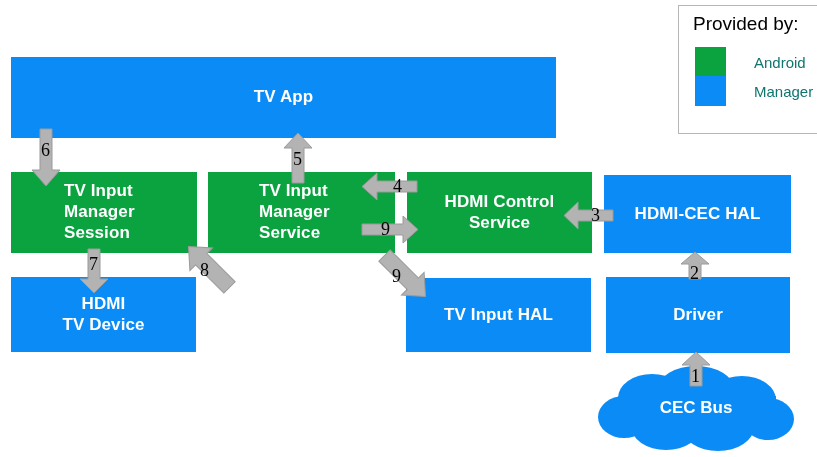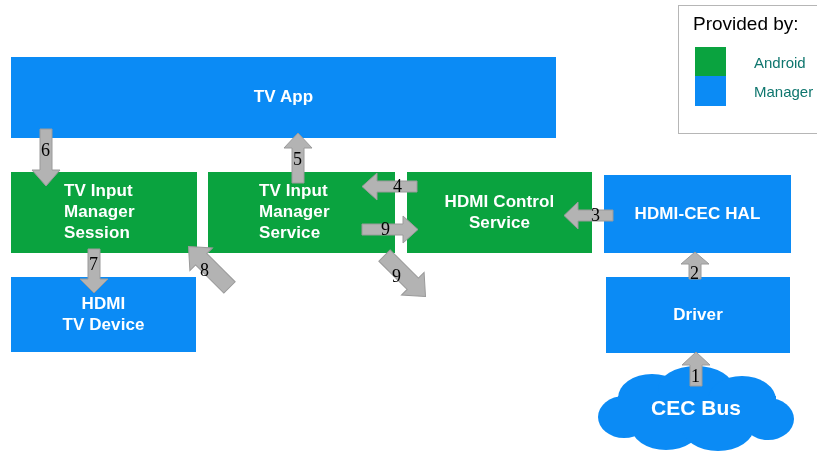--- a/index.html
+++ b/index.html
@@ -22,21 +22,21 @@
                 color:#000;font-weight:normal;}
   .lg-row{position:absolute;left:16px;height:30px;display:flex;align-items:center;}
   .lg-sw{width:31px;height:30px;display:block;}
   .lg-label{margin-left:28px;font-size:15px;color:#0f766e;white-space:nowrap;}
 
   
   #cloud-wrap{position:absolute;left:596px;top:364px;width:200px;height:88px;}
   #cloud-wrap svg{display:block;width:200px;height:88px;}
   #cloud-label{position:absolute;left:0;top:0;width:200px;height:88px;
                display:flex;align-items:center;justify-content:center;
-               color:#fff;font-size:21px;font-weight:bold;}
+               color:#fff;font-size:17px;font-weight:bold;}
 
   
   .arrow{position:absolute;}
   .arrow svg{display:block;overflow:visible;}
   .arrow .num{position:absolute;color:#000;font-size:18px;
               font-family:"Liberation Serif","DejaVu Serif",serif;
               line-height:1;pointer-events:none;}
 </style>
 </head>
 <body>
@@ -66,20 +66,23 @@
 
   <div class="box blue" style="left:604px;top:175px;width:187px;height:78px;">
     <span style="white-space:pre-line">HDMI-CEC HAL</span>
   </div>
 
   <div class="box blue" style="left:11px;top:277px;width:185px;height:75px;">
     <span style="white-space:pre-line">HDMI
 TV Device</span>
   </div>
 
+  <div class="box blue" style="left:406px;top:278px;width:185px;height:74px;">
+    <span style="white-space:pre-line">TV Input HAL</span>
+  </div>
 
   <div class="box blue" style="left:606px;top:277px;width:184px;height:76px;">
     <span style="white-space:pre-line">Driver</span>
   </div>
 
   <div id="cloud-wrap">
     <svg viewBox="0 0 200 88" xmlns="http://www.w3.org/2000/svg">
       <g fill="#0b8bf5">
         <ellipse cx="56" cy="34" rx="34" ry="24"></ellipse>
         <ellipse cx="100" cy="25" rx="38" ry="23"></ellipse>

